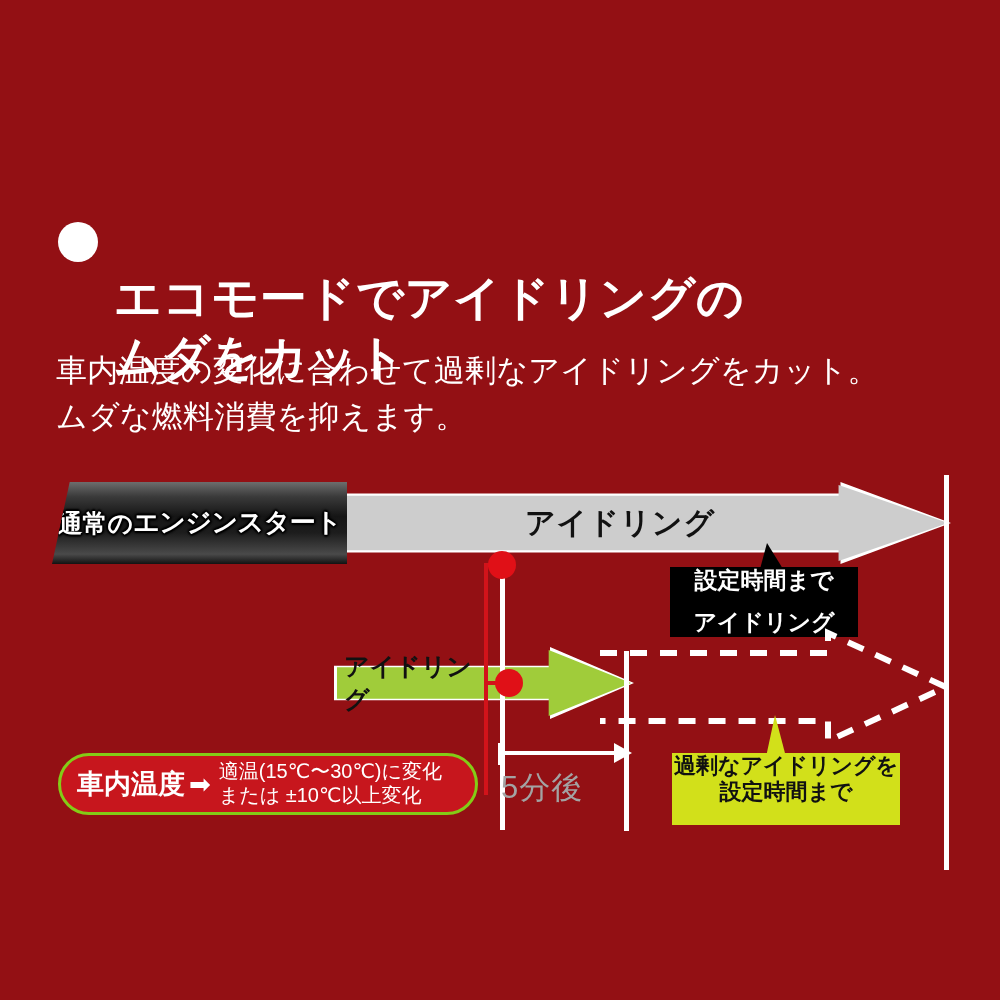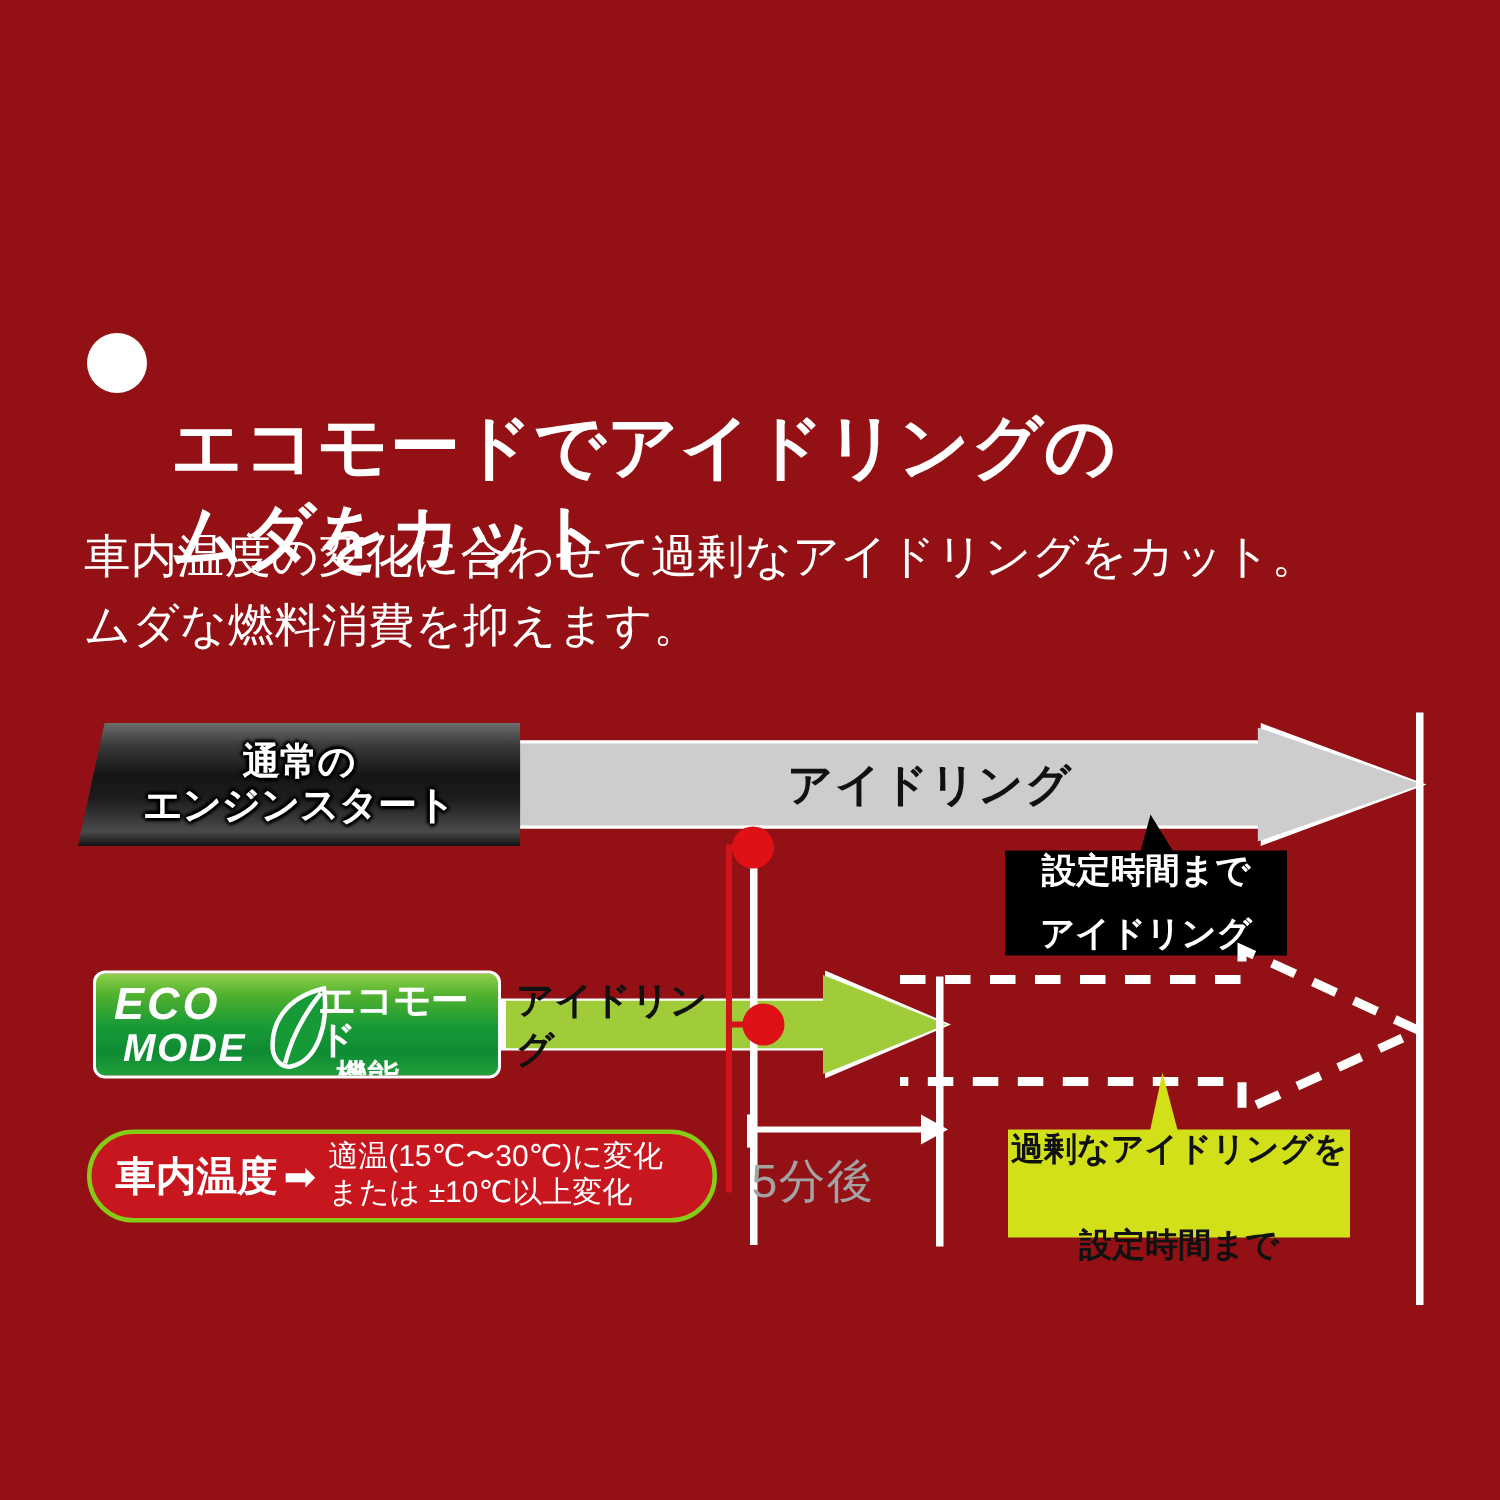--- a/index.html
+++ b/index.html
@@ -75,21 +75,21 @@
     position: absolute;
     left: 52px;
     top: 27px;
     width: 295px;
     height: 82px;
     background: linear-gradient(to bottom,
                 #6d6d6d 0%, #3a3a3a 18%, #151515 42%,
                 #1d1d1d 62%, #4a4a4a 88%, #121212 100%);
     clip-path: polygon(6% 0, 100% 0, 100% 100%, 0 100%);
     display: flex;
-    flex-direction: column;
+    flex-direction: row;
     align-items: center;
     justify-content: center;
   }
   .normal-start-label span {
     color: #ffffff;
     font-weight: bold;
     font-size: 25px;
     line-height: 1.12;
     text-shadow:
        2px 0 2px #000, -2px 0 2px #000, 0 2px 2px #000, 0 -2px 2px #000,
@@ -357,21 +357,20 @@
     position: absolute;
     left: 672px;
     top: 298px;
     width: 228px;
     height: 72px;
     background: #d2e01a;
     display: flex;
     flex-direction: column;
     align-items: center;
     justify-content: flex-start;
-    gap: 38px;
   }
   .yellow-callout span {
     color: #111111;
     font-weight: bold;
     font-size: 22px;
     line-height: 1.2;
     white-space: nowrap;
   }
   .yellow-callout-tail {
     position: absolute;
@@ -406,36 +405,20 @@
       <span class="l1">通常の</span>
       <span class="l2">エンジンスタート</span>
     </div>
 
     <div class="black-callout-tail"></div>
     <div class="black-callout">
       <span>設定時間まで</span>
       <span>アイドリング</span>
     </div>
 
-    <div class="eco-badge">
-      <div class="eco-badge-inner">
-        <div class="eco-word">
-          <span class="e1">ECO</span>
-          <span class="e2">MODE</span>
-        </div>
-        <svg class="leaf-icon" viewBox="0 0 44 56">
-          <path d="M40 2 C14 8 4 26 6 44 C8 52 14 55 18 54 C36 50 43 26 40 2 Z" fill="#169a37" stroke="#ffffff" stroke-width="3"></path>
-          <path d="M38 5 C26 20 18 36 14 52" fill="none" stroke="#ffffff" stroke-width="3"></path>
-        </svg>
-        <div class="eco-jp">
-          <span class="j1">エコモード</span>
-          <span class="j2">機能</span>
-        </div>
-      </div>
-    </div>
 
     <div class="green-arrow-outline"></div>
     <div class="green-arrow"></div>
     <div class="green-arrow-label">アイドリング</div>
 
     <svg class="dashed-svg" viewBox="0 0 380 130">
       <g fill="none" stroke="#ffffff" stroke-width="6" stroke-dasharray="17 13">
         <polyline points="0,28 228,28 228,8 346,62 228,116 228,96 0,96"></polyline>
       </g>
     </svg>

